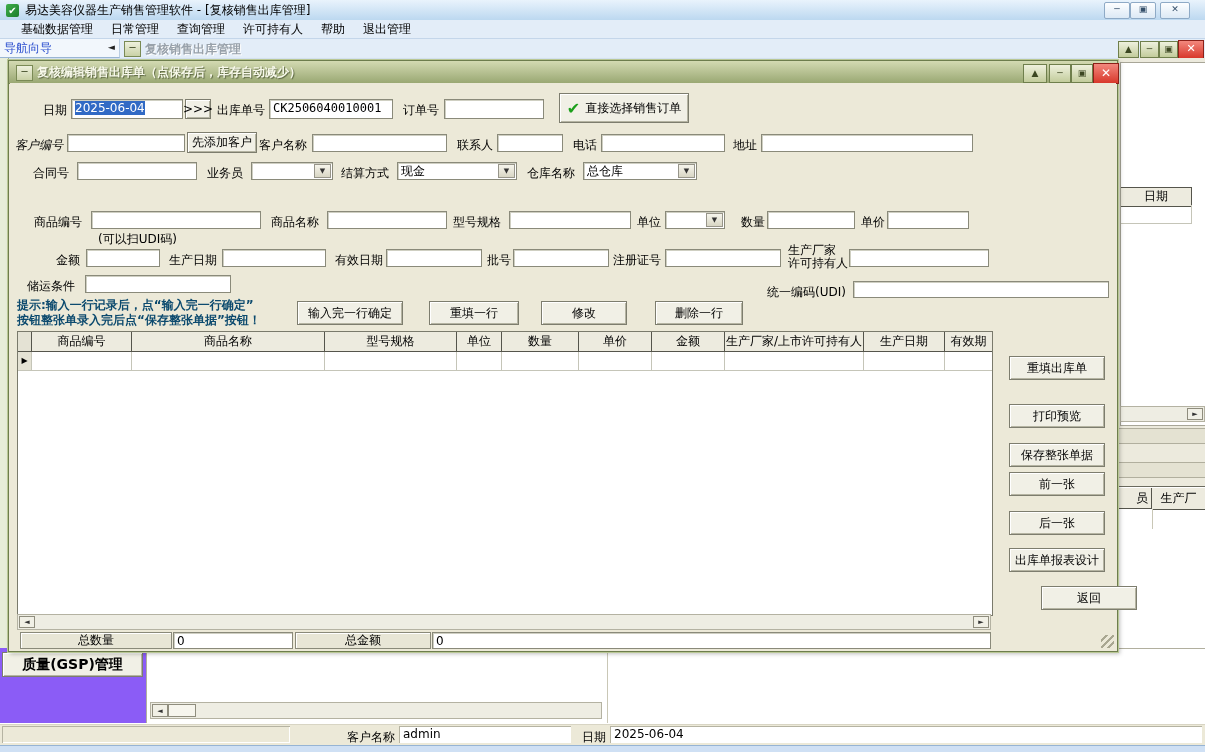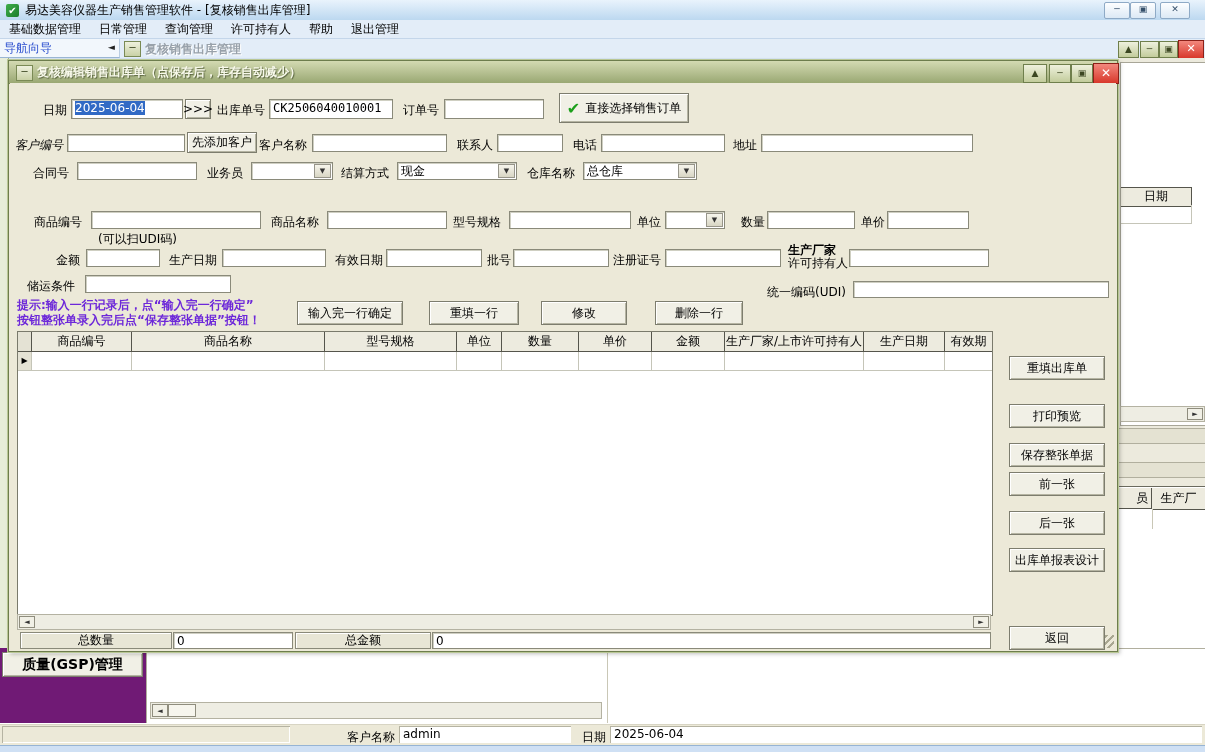--- a/index.html
+++ b/index.html
@@ -9,21 +9,21 @@
   .abs{position:absolute;}
   .nowrap{white-space:nowrap;}
   
   .titlebar{left:0;top:0;width:1205px;height:20px;background:linear-gradient(#e9f3fc,#bcd8f0);
             border-bottom:1px solid #9ab6d4;display:flex;align-items:center;}
   .appicon{width:13px;height:13px;margin:0 6px 0 6px;background:linear-gradient(135deg,#3fae49,#1c7d2c);
            border-radius:2px;color:#fff;font-size:10px;line-height:13px;text-align:center;}
   .wbtn{position:absolute;top:2px;height:15px;background:linear-gradient(#fdfeff,#dce9f5);
         border:1px solid #8eaac6;border-radius:2px;font-size:9px;line-height:13px;text-align:center;color:#35506b;}
   .menubar{left:0;top:20px;width:1205px;height:19px;background:#e3edf8;border-bottom:1px solid #c4d6ea;
-           display:flex;align-items:center;padding-left:0;box-sizing:border-box;}
+           display:flex;align-items:center;padding-left:12px;box-sizing:border-box;}
   .menuitem{padding:0 9px;height:19px;line-height:19px;}
   .tabrow{left:0;top:39px;width:1205px;height:19px;background:#e3edf8;}
   .navhdr{position:absolute;left:0;top:0;width:120px;height:19px;background:#f2f7fc;border-right:1px solid #b9cde2;
           color:#2d50cf;line-height:18px;padding-left:4px;box-sizing:border-box;border-bottom:1px solid #9ab6d4;}
   .navarrow{position:absolute;left:108px;top:3px;font-size:9px;color:#222;}
   .sysbox{position:absolute;width:15px;height:14px;background:linear-gradient(#eef1dd,#c9d1a6);
           border:1px solid #7a8a55;font-size:10px;line-height:12px;text-align:center;color:#3c4722;}
   .mdititle{position:absolute;left:145px;top:2px;color:#98a1aa;font-weight:bold;text-shadow:1px 1px 0 #fff;}
   .obtn{position:absolute;background:linear-gradient(#eef1dd,#c3cc9c);border:1px solid #6f7f4c;
         font-size:9px;text-align:center;color:#3c4722;}
@@ -32,21 +32,21 @@
   .lbl{position:absolute;white-space:nowrap;}
   .tb{position:absolute;background:#fff;border:1px solid #8a8a7a;box-shadow:inset 1px 1px 0 #cfcfc2;
       font-size:12px;line-height:16px;padding:0 3px;white-space:nowrap;overflow:hidden;box-sizing:border-box;}
   .btn{position:absolute;background:#f1f0e6;border:1px solid #7d7d6e;
        box-shadow:inset 1px 1px 0 #ffffff,inset -1px -1px 0 #b5b4a2;
        display:flex;align-items:center;justify-content:center;white-space:nowrap;box-sizing:border-box;}
   .combo .arrow{position:absolute;right:1px;top:1px;bottom:1px;width:15px;background:linear-gradient(#f6f5ec,#d8d6c4);
        border:1px solid #97958a;font-size:7px;display:flex;align-items:center;justify-content:center;color:#333;}
   .groupbox{position:absolute;border:1px solid #b2b09a;border-radius:2px;}
   .grouplegend{position:absolute;top:-8px;left:24px;background:#ece9d8;padding:0 4px;}
-  .redtip{position:absolute;color:#6d28d9;font-weight:bold;white-space:nowrap;}
+  .redtip{position:absolute;color:#0c4a6e;font-weight:bold;white-space:nowrap;}
   
   .dialog{left:8px;top:60px;width:1110px;height:592px;background:#ece9d8;
           border:1px solid #6d7d4d;box-shadow:0 0 0 1px #b9c795,2px 2px 4px rgba(0,0,0,.25);box-sizing:border-box;}
   .dtitle{position:absolute;left:0;top:0;right:0;height:22px;
           background:linear-gradient(#d3dab2,#9aa873);display:flex;align-items:center;
           border-bottom:1px solid #7d8c58;}
   .dtitletext{margin-left:28px;font-weight:bold;color:#f7f8ea;text-shadow:1px 1px 1px #5a6540;}
   .dbody{position:absolute;left:1px;top:22px;width:1106px;height:567px;background:#ece9d8;}
   
   .grid{position:absolute;background:#fff;border:1px solid #7a7a6c;}
@@ -116,21 +116,21 @@
     </div>
     <div class="abs" style="left:0;top:370px;width:87px;height:14px;background:#e4e2d2;border-top:1px solid #b1af9e;border-bottom:1px solid #b1af9e;"></div>
     <div class="abs" style="left:0;top:404px;width:87px;height:14px;background:#e4e2d2;border-top:1px solid #b1af9e;border-bottom:1px solid #b1af9e;"></div>
     <div class="abs" style="left:0;top:428px;width:87px;height:205px;background:#fff;border-top:1px solid #6a6a5e;">
       <div class="abs" style="left:0;top:1px;width:34px;height:21px;background:#edebdf;border-right:1px solid #55554c;border-bottom:1px solid #55554c;text-align:right;line-height:20px;padding-right:3px;box-sizing:border-box;">员</div>
       <div class="abs" style="left:34px;top:1px;width:53px;height:21px;background:#edebdf;border-bottom:1px solid #55554c;text-align:center;line-height:20px;">生产厂</div>
       <div class="vline" style="left:34px;top:22px;height:20px;"></div>
     </div>
   </div>
 
-  <div class="abs" style="left:0;top:648px;width:146px;height:75px;background:#701a75;border-right:1px solid #b1af9e;">
+  <div class="abs" style="left:0;top:648px;width:146px;height:75px;background:#8b5cf6;border-right:1px solid #b1af9e;">
     <div class="btn" style="left:2px;top:4px;width:141px;height:25px;font-weight:bold;font-size:14px;">质量(GSP)管理</div>
   </div>
 
   <div class="abs" style="left:147px;top:648px;width:1058px;height:75px;background:#fff;border-top:1px solid #b1af9e;">
     <div class="vline" style="left:460px;top:0;height:75px;"></div>
     <div class="scrollh" style="left:3px;top:53px;width:452px;height:17px;">
       <div class="sbtn" style="left:1px;">◄</div>
       <div class="thumb" style="left:17px;width:26px;"></div>
     </div>
   </div>
@@ -212,21 +212,21 @@
       <div class="tb" style="left:76px;top:166px;width:74px;height:18px;"></div>
       <div class="lbl" style="left:159px;top:169px;">生产日期</div>
       <div class="tb" style="left:212px;top:166px;width:104px;height:18px;"></div>
       <div class="lbl" style="left:325px;top:169px;">有效日期</div>
       <div class="tb" style="left:376px;top:166px;width:96px;height:18px;"></div>
       <div class="lbl" style="left:477px;top:169px;">批号</div>
       <div class="tb" style="left:503px;top:166px;width:96px;height:18px;"></div>
       <div class="lbl" style="left:603px;top:169px;">注册证号</div>
       <div class="tb" style="left:655px;top:166px;width:116px;height:18px;"></div>
       <div class="lbl" style="left:778px;top:161px;line-height:13px;">
-        <span style="display:block;font-weight:bold;">生产厂家</span>
+        <span style="display:block;">生产厂家</span>
         <span style="display:block;">许可持有人</span>
       </div>
       <div class="tb" style="left:839px;top:166px;width:140px;height:18px;"></div>
 
       <div class="lbl" style="left:17px;top:195px;">储运条件</div>
       <div class="tb" style="left:75px;top:192px;width:146px;height:18px;"></div>
       <div class="lbl" style="left:757px;top:201px;">统一编码(UDI)</div>
       <div class="tb" style="left:843px;top:198px;width:256px;height:17px;"></div>
 
       <div class="redtip" style="left:7px;top:214px;">提示:输入一行记录后，点“输入完一行确定”</div>
@@ -275,21 +275,21 @@
       <div class="totalbox" style="left:285px;top:549px;width:136px;height:17px;">总金额</div>
       <div class="tb" style="left:422px;top:549px;width:559px;height:17px;">0</div>
       <div class="grip"></div>
 
       <div class="btn" style="left:999px;top:273px;width:96px;height:24px;">重填出库单</div>
       <div class="btn" style="left:999px;top:321px;width:96px;height:24px;">打印预览</div>
       <div class="btn" style="left:999px;top:360px;width:96px;height:24px;">保存整张单据</div>
       <div class="btn" style="left:999px;top:389px;width:96px;height:24px;">前一张</div>
       <div class="btn" style="left:999px;top:428px;width:96px;height:24px;">后一张</div>
       <div class="btn" style="left:999px;top:465px;width:96px;height:24px;">出库单报表设计</div>
-      <div class="btn" style="left:999px;top:503px;width:96px;height:24px;margin-top:40px;">返回</div>
+      <div class="btn" style="left:1031px;top:503px;width:96px;height:24px;">返回</div>
 
     </div>
   </div>
 
   <div class="abs statusbar">
     <div class="spanel" style="left:2px;width:288px;"></div>
     <div class="lbl" style="left:293px;top:5px;width:102px;text-align:right;">客户名称</div>
     <div class="sfield" style="left:399px;width:172px;">admin</div>
     <div class="lbl" style="left:574px;top:5px;width:32px;text-align:right;">日期</div>
     <div class="sfield" style="left:610px;width:592px;">2025-06-04</div>

